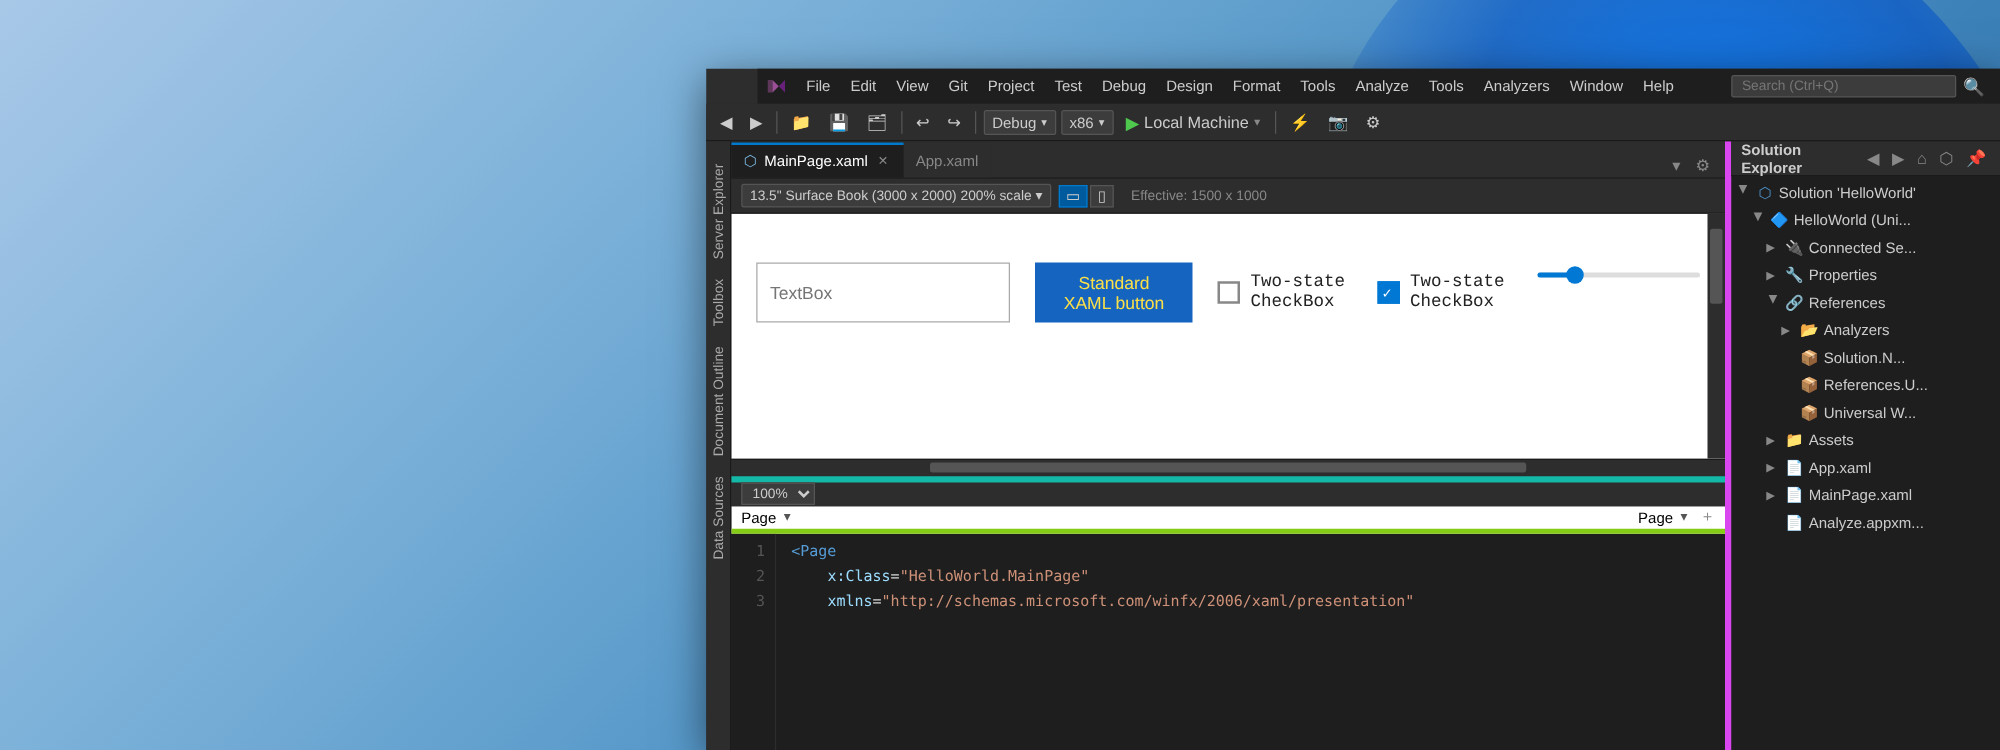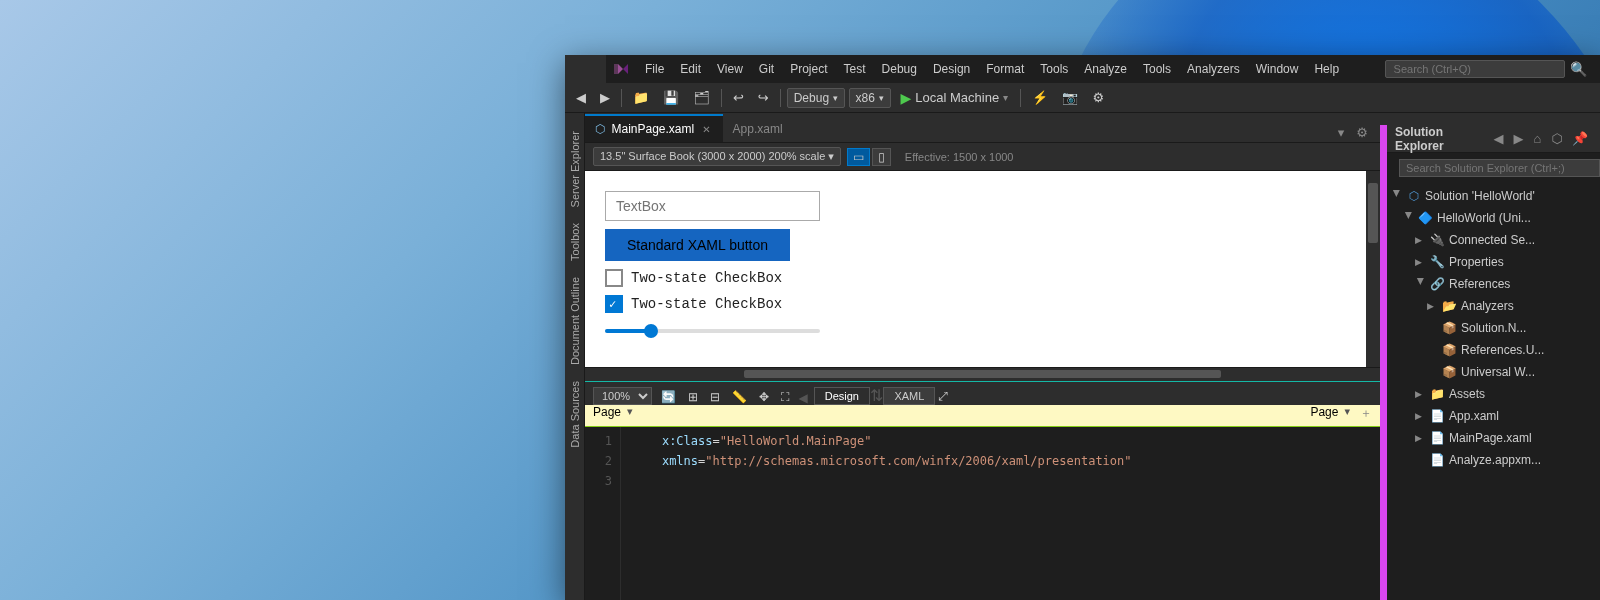--- a/index.html
+++ b/index.html
@@ -262,36 +262,36 @@
     .design-canvas {
       flex: 1;
       background: #ffffff;
       overflow: hidden;
       position: relative;
       margin: 0;
     }
     .canvas-inner {
       padding: 20px;
       display: flex;
-      flex-direction: column;
-      gap: 8px;
+      gap: 20px;
+      margin-top: 19px;
     }
 
     
     .xaml-textbox {
       border: 1px solid #aaa;
       padding: 6px 10px;
       width: 215px;
       font-size: 14px;
       color: #333;
       background: #fff;
     }
     .xaml-button {
       background: #1565c0;
-      color: #000000;
+      color: #fde047;
       border: none;
       padding: 8px 18px;
       font-size: 14px;
       cursor: pointer;
       width: 185px;
       text-align: center;
     }
     .xaml-checkbox-row {
       display: flex;
       align-items: center;
@@ -367,25 +367,26 @@
       top: 10px;
       position: absolute;
       border-radius: 2px;
     }
 
     
     .designer-bottom {
       background: #2d2d2d;
       height: 24px;
       display: flex;
-      align-items: flex-end;
+      align-items: flex-start;
       padding: 0 8px;
       gap: 6px;
-      border-top: 1px solid #14b8a6;
-      flex-shrink: 0;
+      border-top: 5px solid #14b8a6;
+      flex-shrink: 0;
+      flex-direction: column;
     }
     .zoom-control {
       display: flex;
       align-items: center;
       gap: 4px;
     }
     .zoom-select {
       background: #3c3c3c;
       border: 1px solid #555;
       color: #ccc;
@@ -423,27 +424,27 @@
 
     
     .code-editor {
       background: #1e1e1e;
       flex: 1;
       overflow: hidden;
       display: flex;
       flex-direction: column;
     }
     .code-breadcrumb {
-      background: #fef9c3;
+      background: #ffffff;
       height: 22px;
       display: flex;
-      align-items: flex-start;
+      align-items: center;
       padding: 0 8px;
       gap: 6px;
-      border-bottom: 1px solid #84cc16;
+      border-bottom: 4px solid #84cc16;
       flex-shrink: 0;
     }
     .breadcrumb-arrow { color: #555; font-size: 11px; }
     .code-lines {
       flex: 1;
       display: flex;
       overflow: hidden;
     }
     .line-numbers {
       background: #1e1e1e;
@@ -471,23 +472,22 @@
     .code-attr { color: #9cdcfe; }
     .code-value { color: #ce9178; }
     .code-eq { color: #d4d4d4; }
 
     
     .solution-explorer {
       width: 220px;
       background: #1e1e1e;
       display: flex;
       flex-direction: column;
-      border-left: 7px solid #d946ef;
-      flex-shrink: 0;
-      margin-top: 12px;
+      border-left: 5px solid #d946ef;
+      flex-shrink: 0;
     }
     .se-header {
       background: #2d2d2d;
       padding: 4px 8px;
       font-size: 12px;
       color: #cccccc;
       font-weight: 600;
       border-bottom: 1px solid #1a1a1a;
       display: flex;
       align-items: center;
@@ -711,42 +711,40 @@
           <span class="breadcrumb-arrow">▾</span>
           <button style="background:none;border:none;color:#888;font-size:12px;cursor:pointer;margin-left:4px">＋</button>
         </div>
         <div class="code-lines">
           <div class="line-numbers">
             <div>1</div>
             <div>2</div>
             <div>3</div>
           </div>
           <div class="code-content">
+            <div class="code-line"><span class="code-tag">&lt;Page</span></div>
             <div class="code-line">&nbsp;&nbsp;&nbsp;&nbsp;<span class="code-attr">x:Class</span><span class="code-eq">=</span><span class="code-value">"HelloWorld.MainPage"</span></div>
             <div class="code-line">&nbsp;&nbsp;&nbsp;&nbsp;<span class="code-attr">xmlns</span><span class="code-eq">=</span><span class="code-value">"http://schemas.microsoft.com/winfx/2006/xaml/presentation"</span></div>
           </div>
         </div>
       </div>
 
     </div>
 
     <div class="solution-explorer">
       <div class="se-header">
         <span>Solution Explorer</span>
         <div style="display:flex;gap:4px">
           <button class="se-toolbar-btn">◀</button>
           <button class="se-toolbar-btn">▶</button>
           <button class="se-toolbar-btn">⌂</button>
           <button class="se-toolbar-btn">⬡</button>
           <button class="se-toolbar-btn">📌</button>
         </div>
       </div>
-      <div style="padding:2px 6px;">
-        <input class="se-search" placeholder="Search Solution Explorer (Ctrl+;)" style="">
-      </div>
       <div class="se-tree">
 
         <div class="se-item">
           <span class="expand-arrow open">▶</span>
           <span class="se-icon icon-solution">⬡</span>
           <span>Solution 'HelloWorld'</span>
         </div>
 
         <div class="se-item se-indent-1">
           <span class="expand-arrow open">▶</span>

